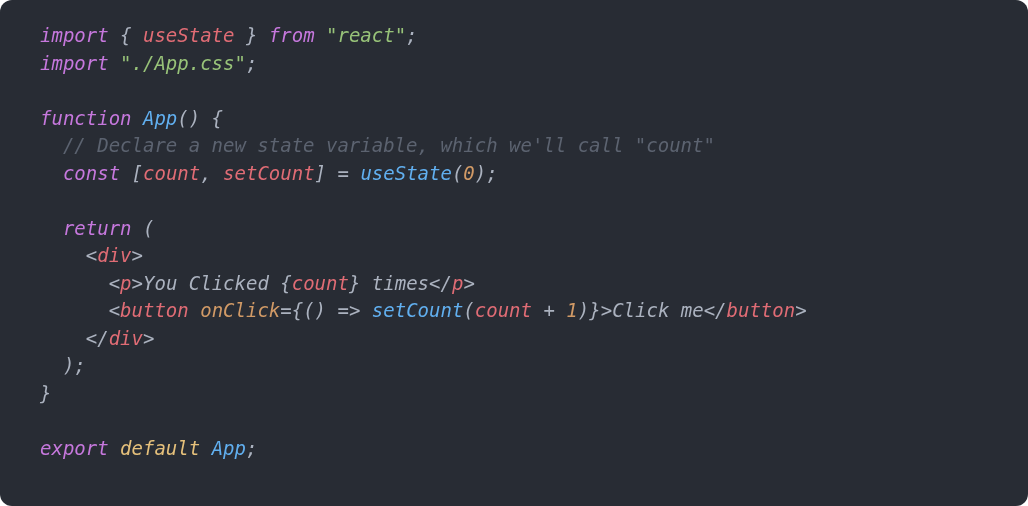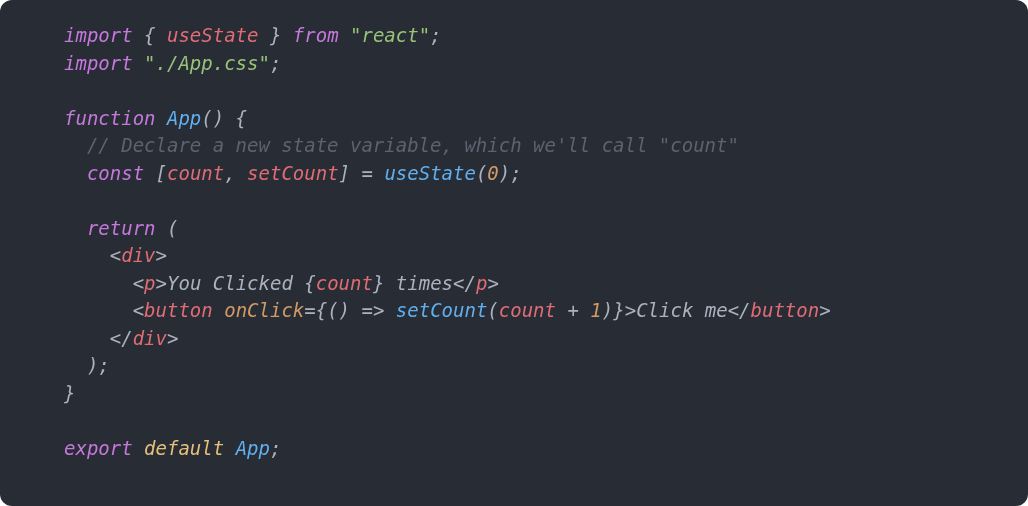--- a/index.html
+++ b/index.html
@@ -6,21 +6,21 @@
       margin: 0;
       padding: 0;
       background: #ffffff;
       width: 1028px;
       height: 506px;
       overflow: hidden;
     }
     .code-block {
       background: #282c34;
       border-radius: 12px;
-      padding: 22px 64px;
+      padding: 22px 40px;
       box-sizing: border-box;
       width: 1028px;
       height: 506px;
       font-family: "Menlo", "Consolas", "DejaVu Sans Mono", monospace;
       font-size: 19px;
       line-height: 27.5px;
       font-style: italic;
       color: #abb2bf;
       white-space: pre;
     }

